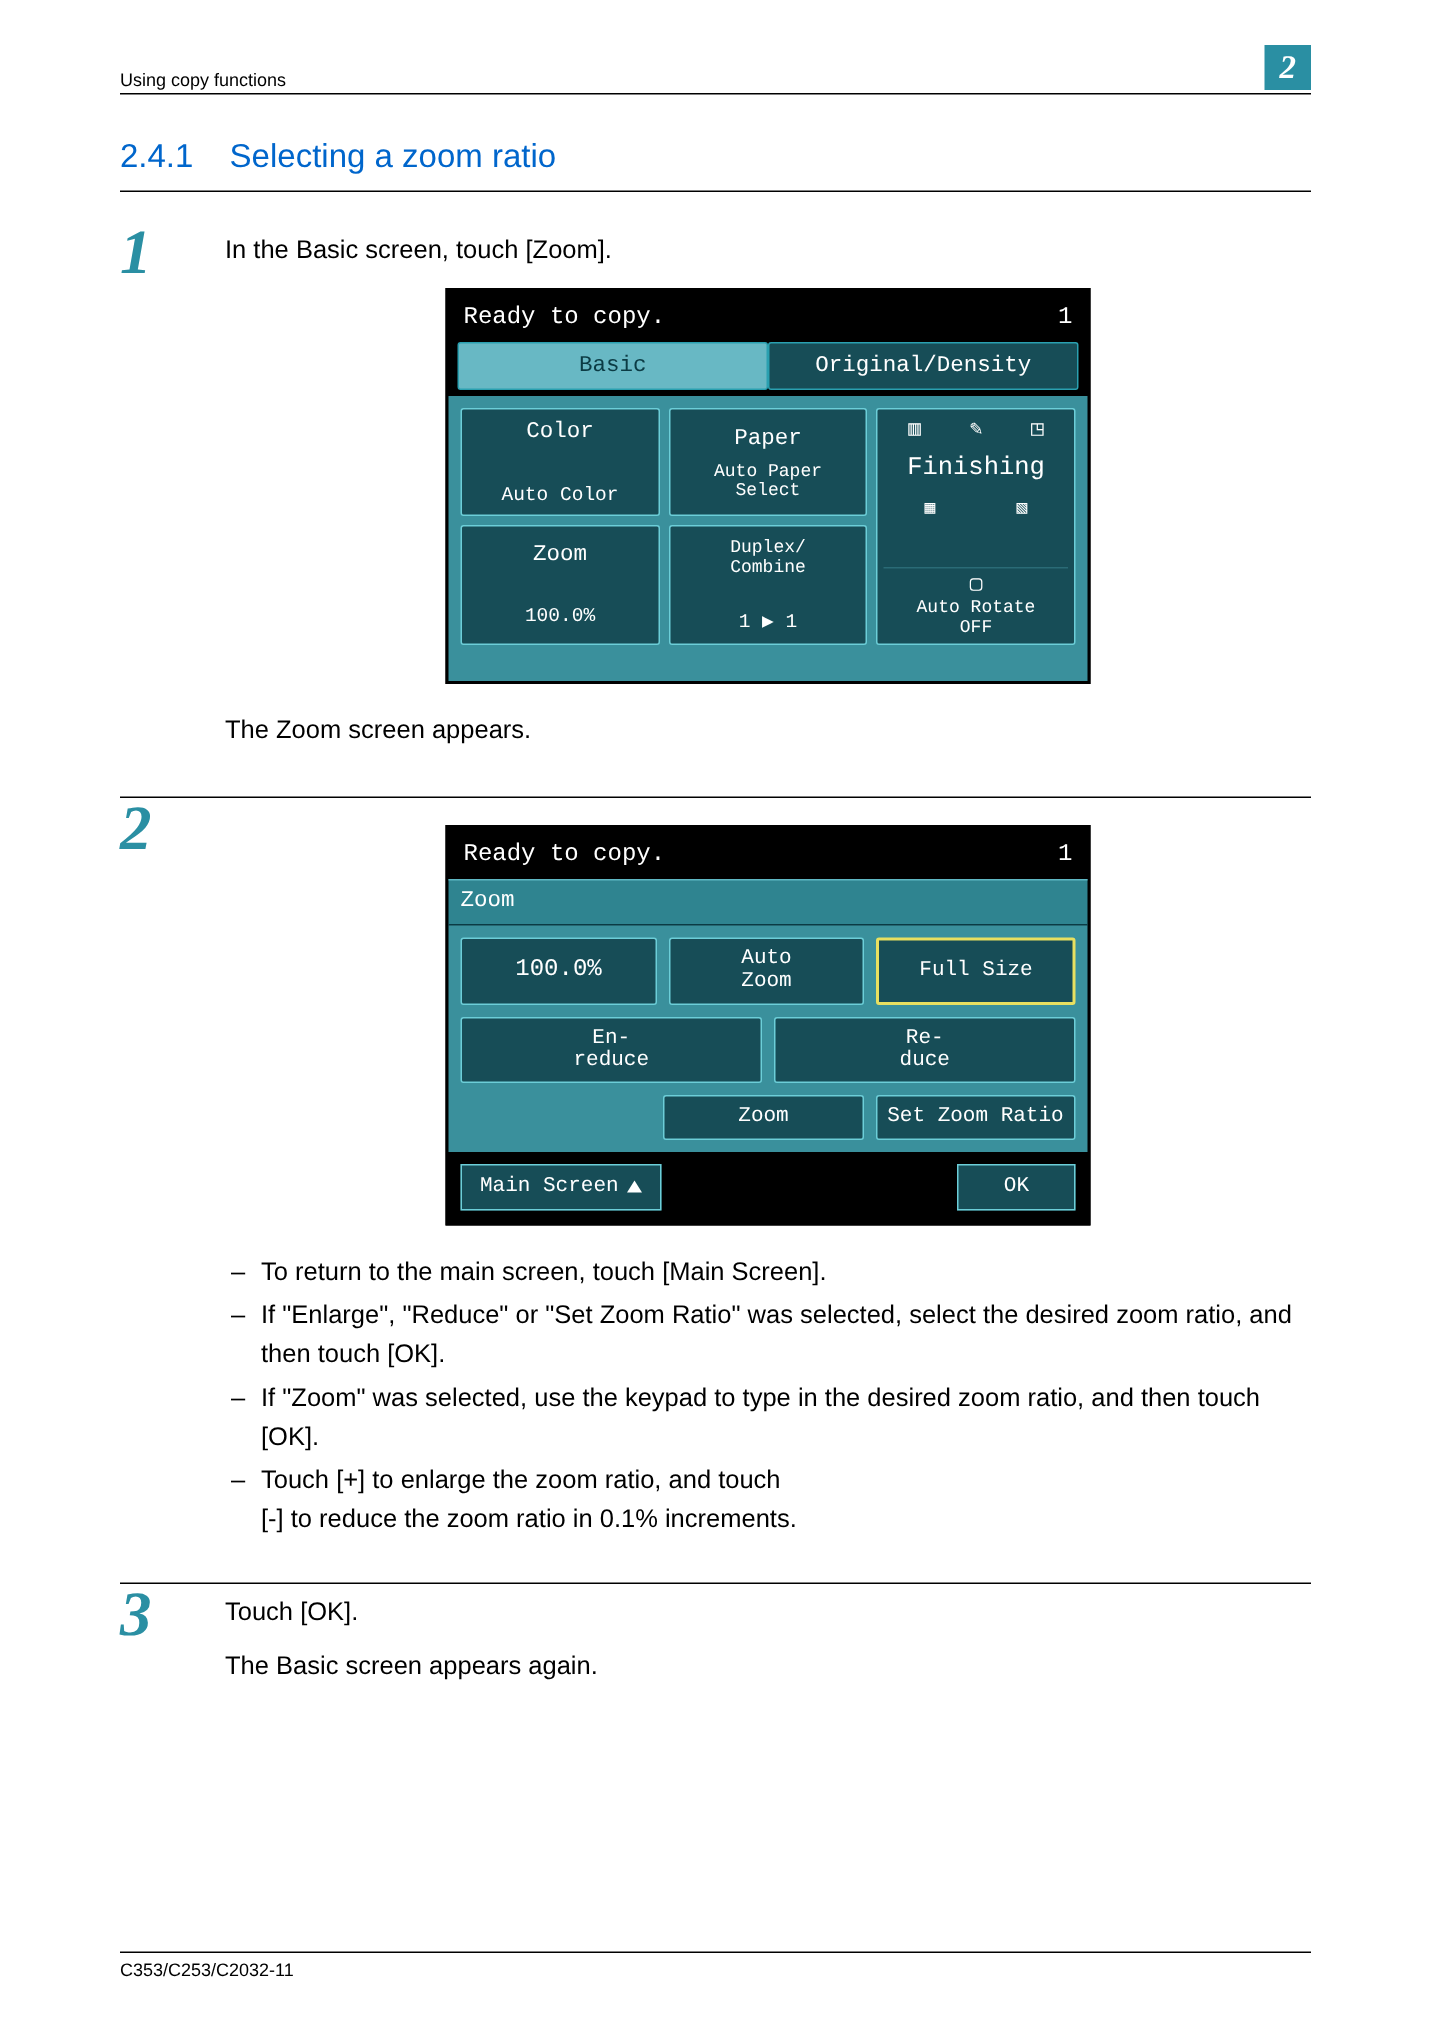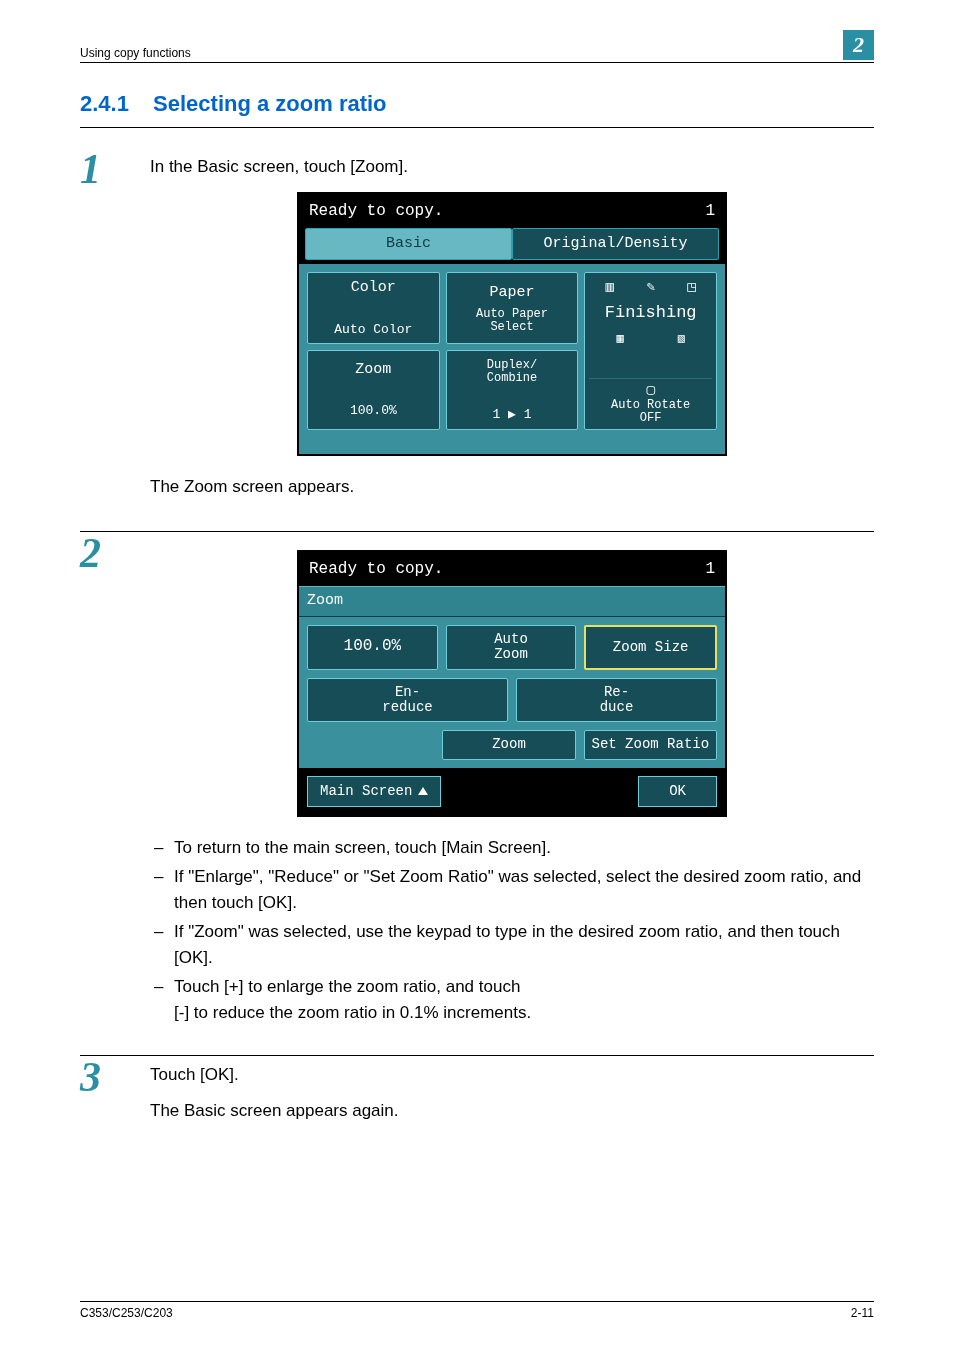--- a/index.html
+++ b/index.html
@@ -24,21 +24,21 @@
     background: #2a8fa3;
     color: #fff;
     font-weight: bold;
     font-style: italic;
     font-size: 22px;
     padding: 2px 10px;
     font-family: "Times New Roman", serif;
   }
   .section-title {
     color: #0066cc;
-    font-weight: bold;
+    font-weight: normal;
     font-size: 22px;
     margin-top: 28px;
     margin-bottom: 10px;
   }
   .section-num { margin-right: 18px; }
   .title-rule { border: none; border-top: 1px solid #000; margin-top: 6px; }
   .step-block { margin-top: 26px; }
   .step-rule { border: none; border-top: 1px solid #000; margin-bottom: 6px; }
   .step-row { display: flex; align-items: flex-start; }
   .step-num {
@@ -223,21 +223,21 @@
 
   .page-footer {
     position: absolute;
     bottom: 30px;
     left: 80px;
     right: 80px;
     border-top: 1px solid #000;
     padding-top: 4px;
     font-size: 12px;
     display: flex;
-    justify-content: space-between;
+    justify-content: flex-start;
   }
 </style>
 </head>
 <body>
 
 <div class="header-row">
   <span class="header-text">Using copy functions</span>
   <span class="header-badge">2</span>
 </div>
 
@@ -320,21 +320,21 @@
           <div class="statusbar">
             <span>Ready to copy.</span>
             <span>1</span>
           </div>
           <div class="zoomlabel">Zoom</div>
           <div class="zbody">
             <div class="zrow">
               <div class="zbox w1" style="min-height:42px;font-size:16px;">100.0%</div>
               <div class="zbox w1" style="white-space:pre-line;">Auto
 Zoom</div>
-              <div class="zbox w1 selected">Zoom Size</div>
+              <div class="zbox w1 selected">Full Size</div>
             </div>
             <div class="zrow">
               <div class="zbox w1" style="white-space:pre-line;">En-
 reduce</div>
               <div class="zbox w1" style="white-space:pre-line;">Re-
 duce</div>
             </div>
             <div class="zrow" style="margin-bottom:0;">
               <div class="w1" style="flex:1;"></div>
               <div class="zbox w1">Zoom</div>

